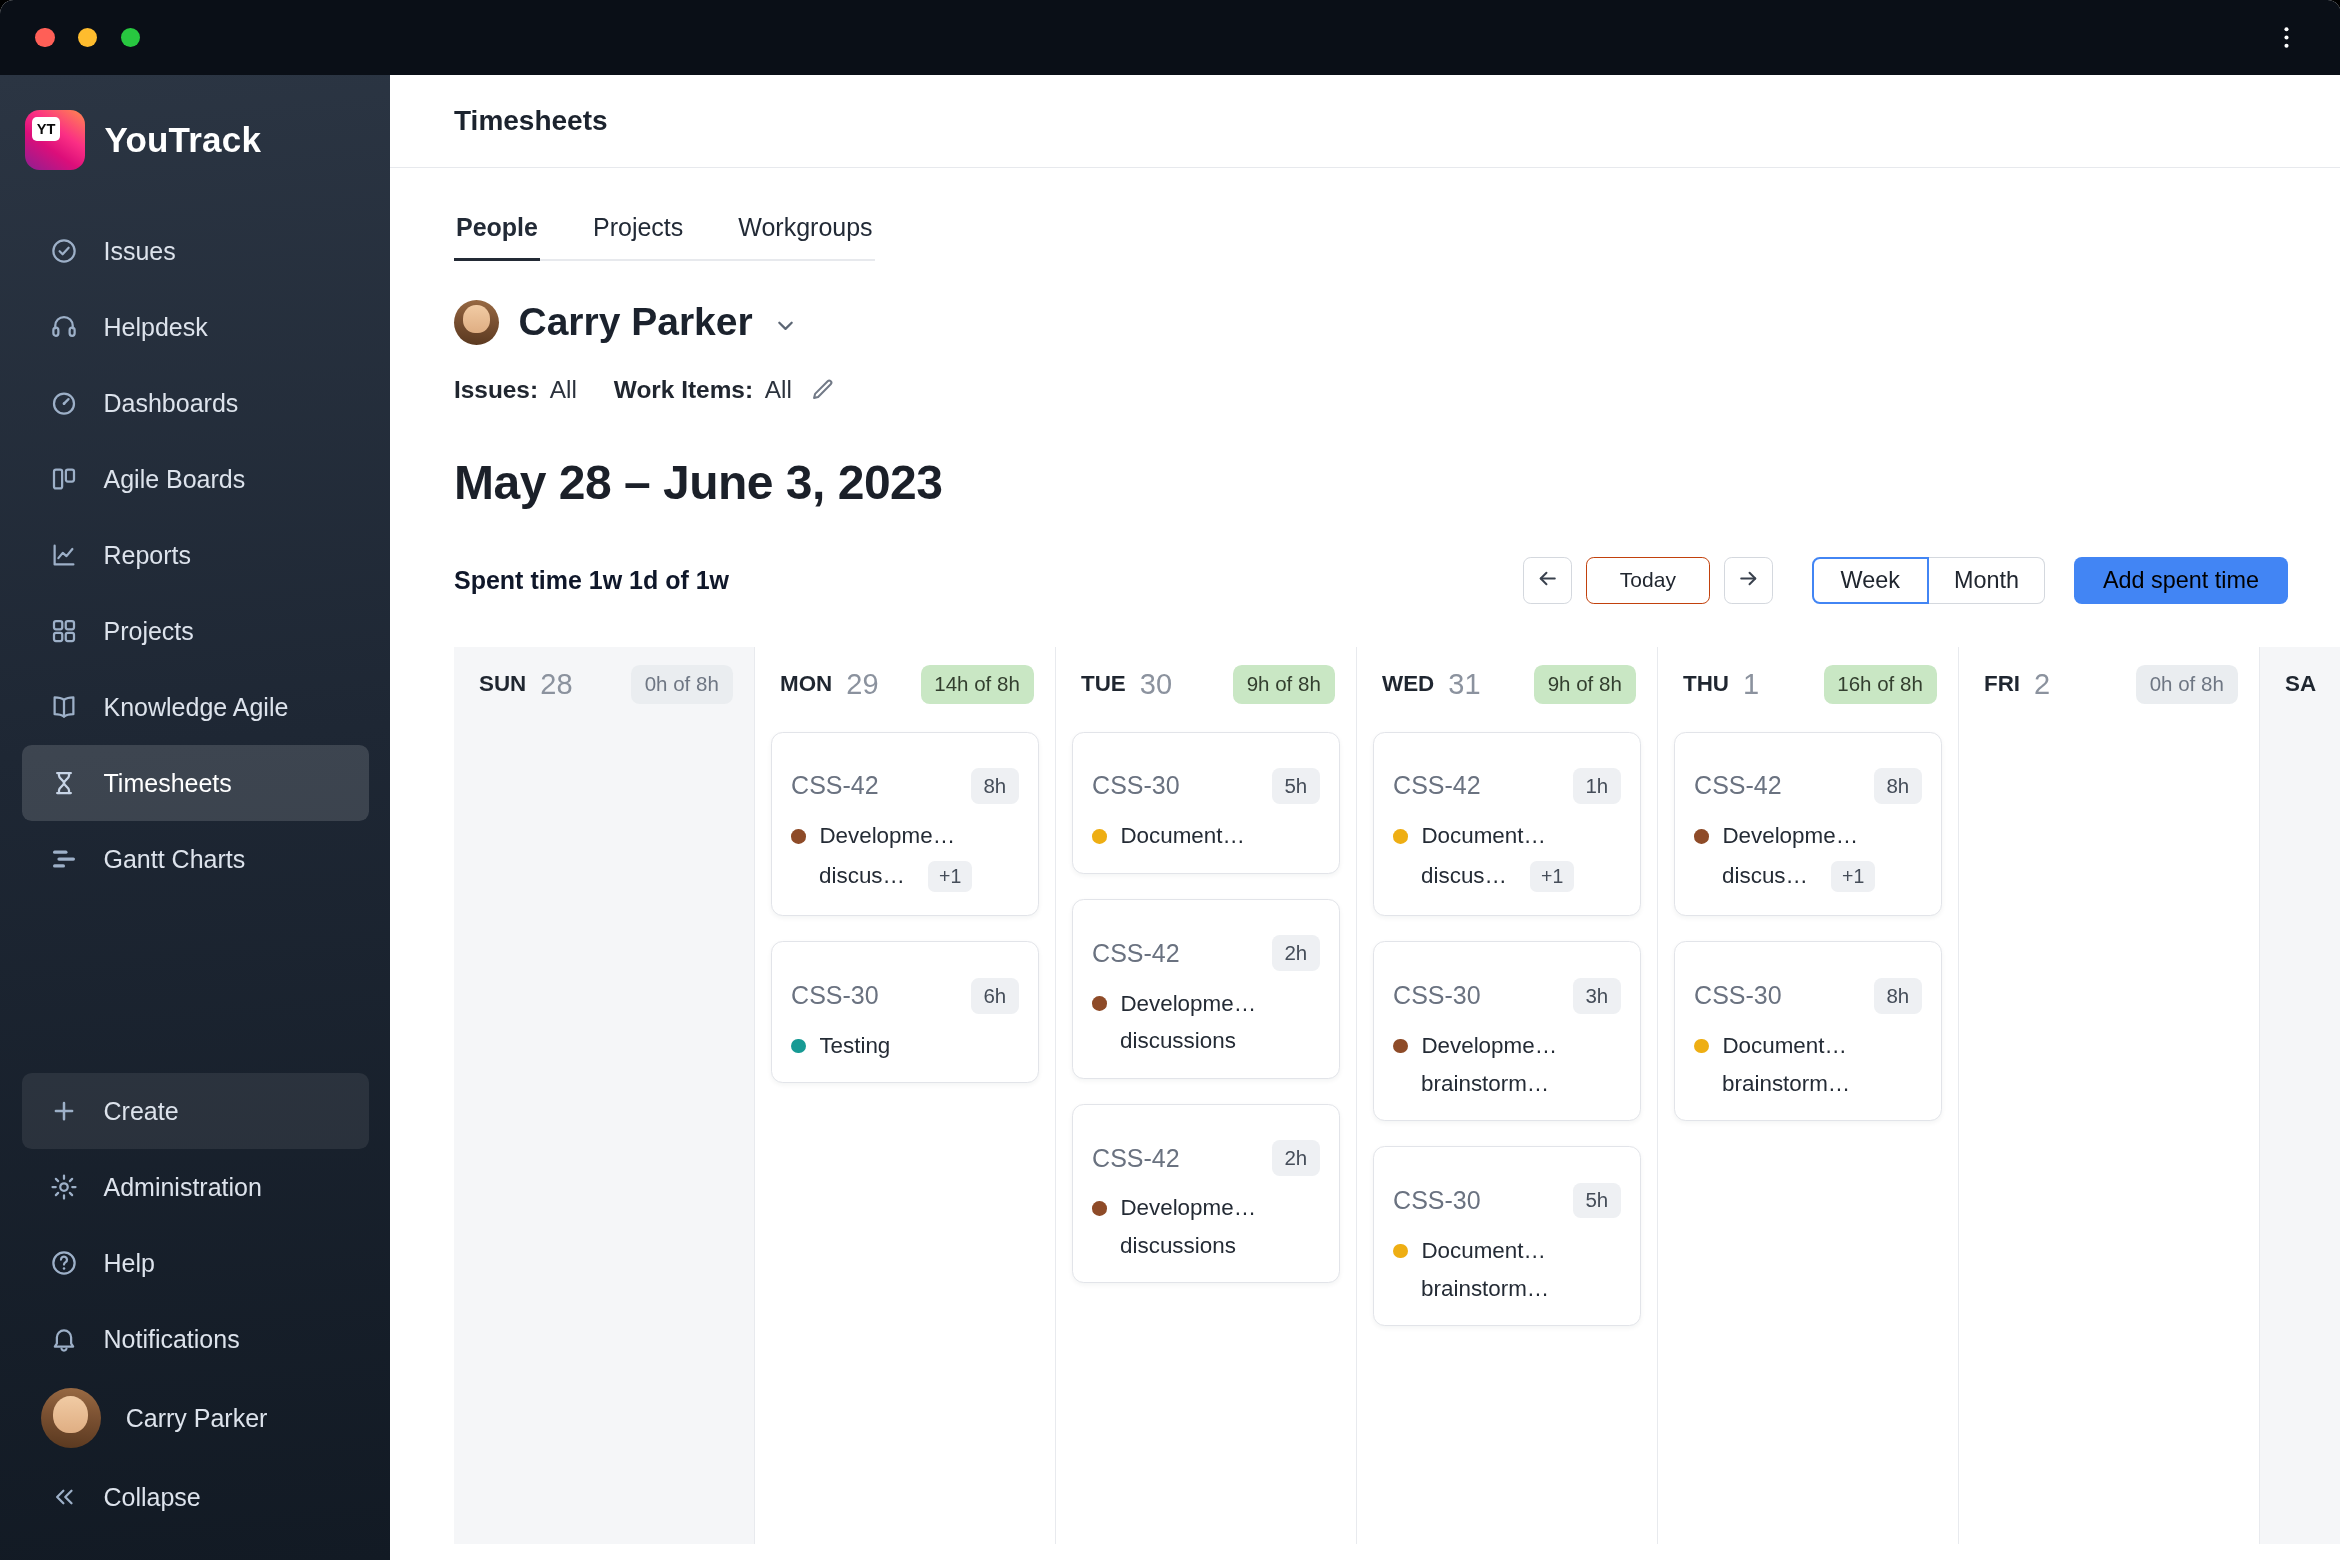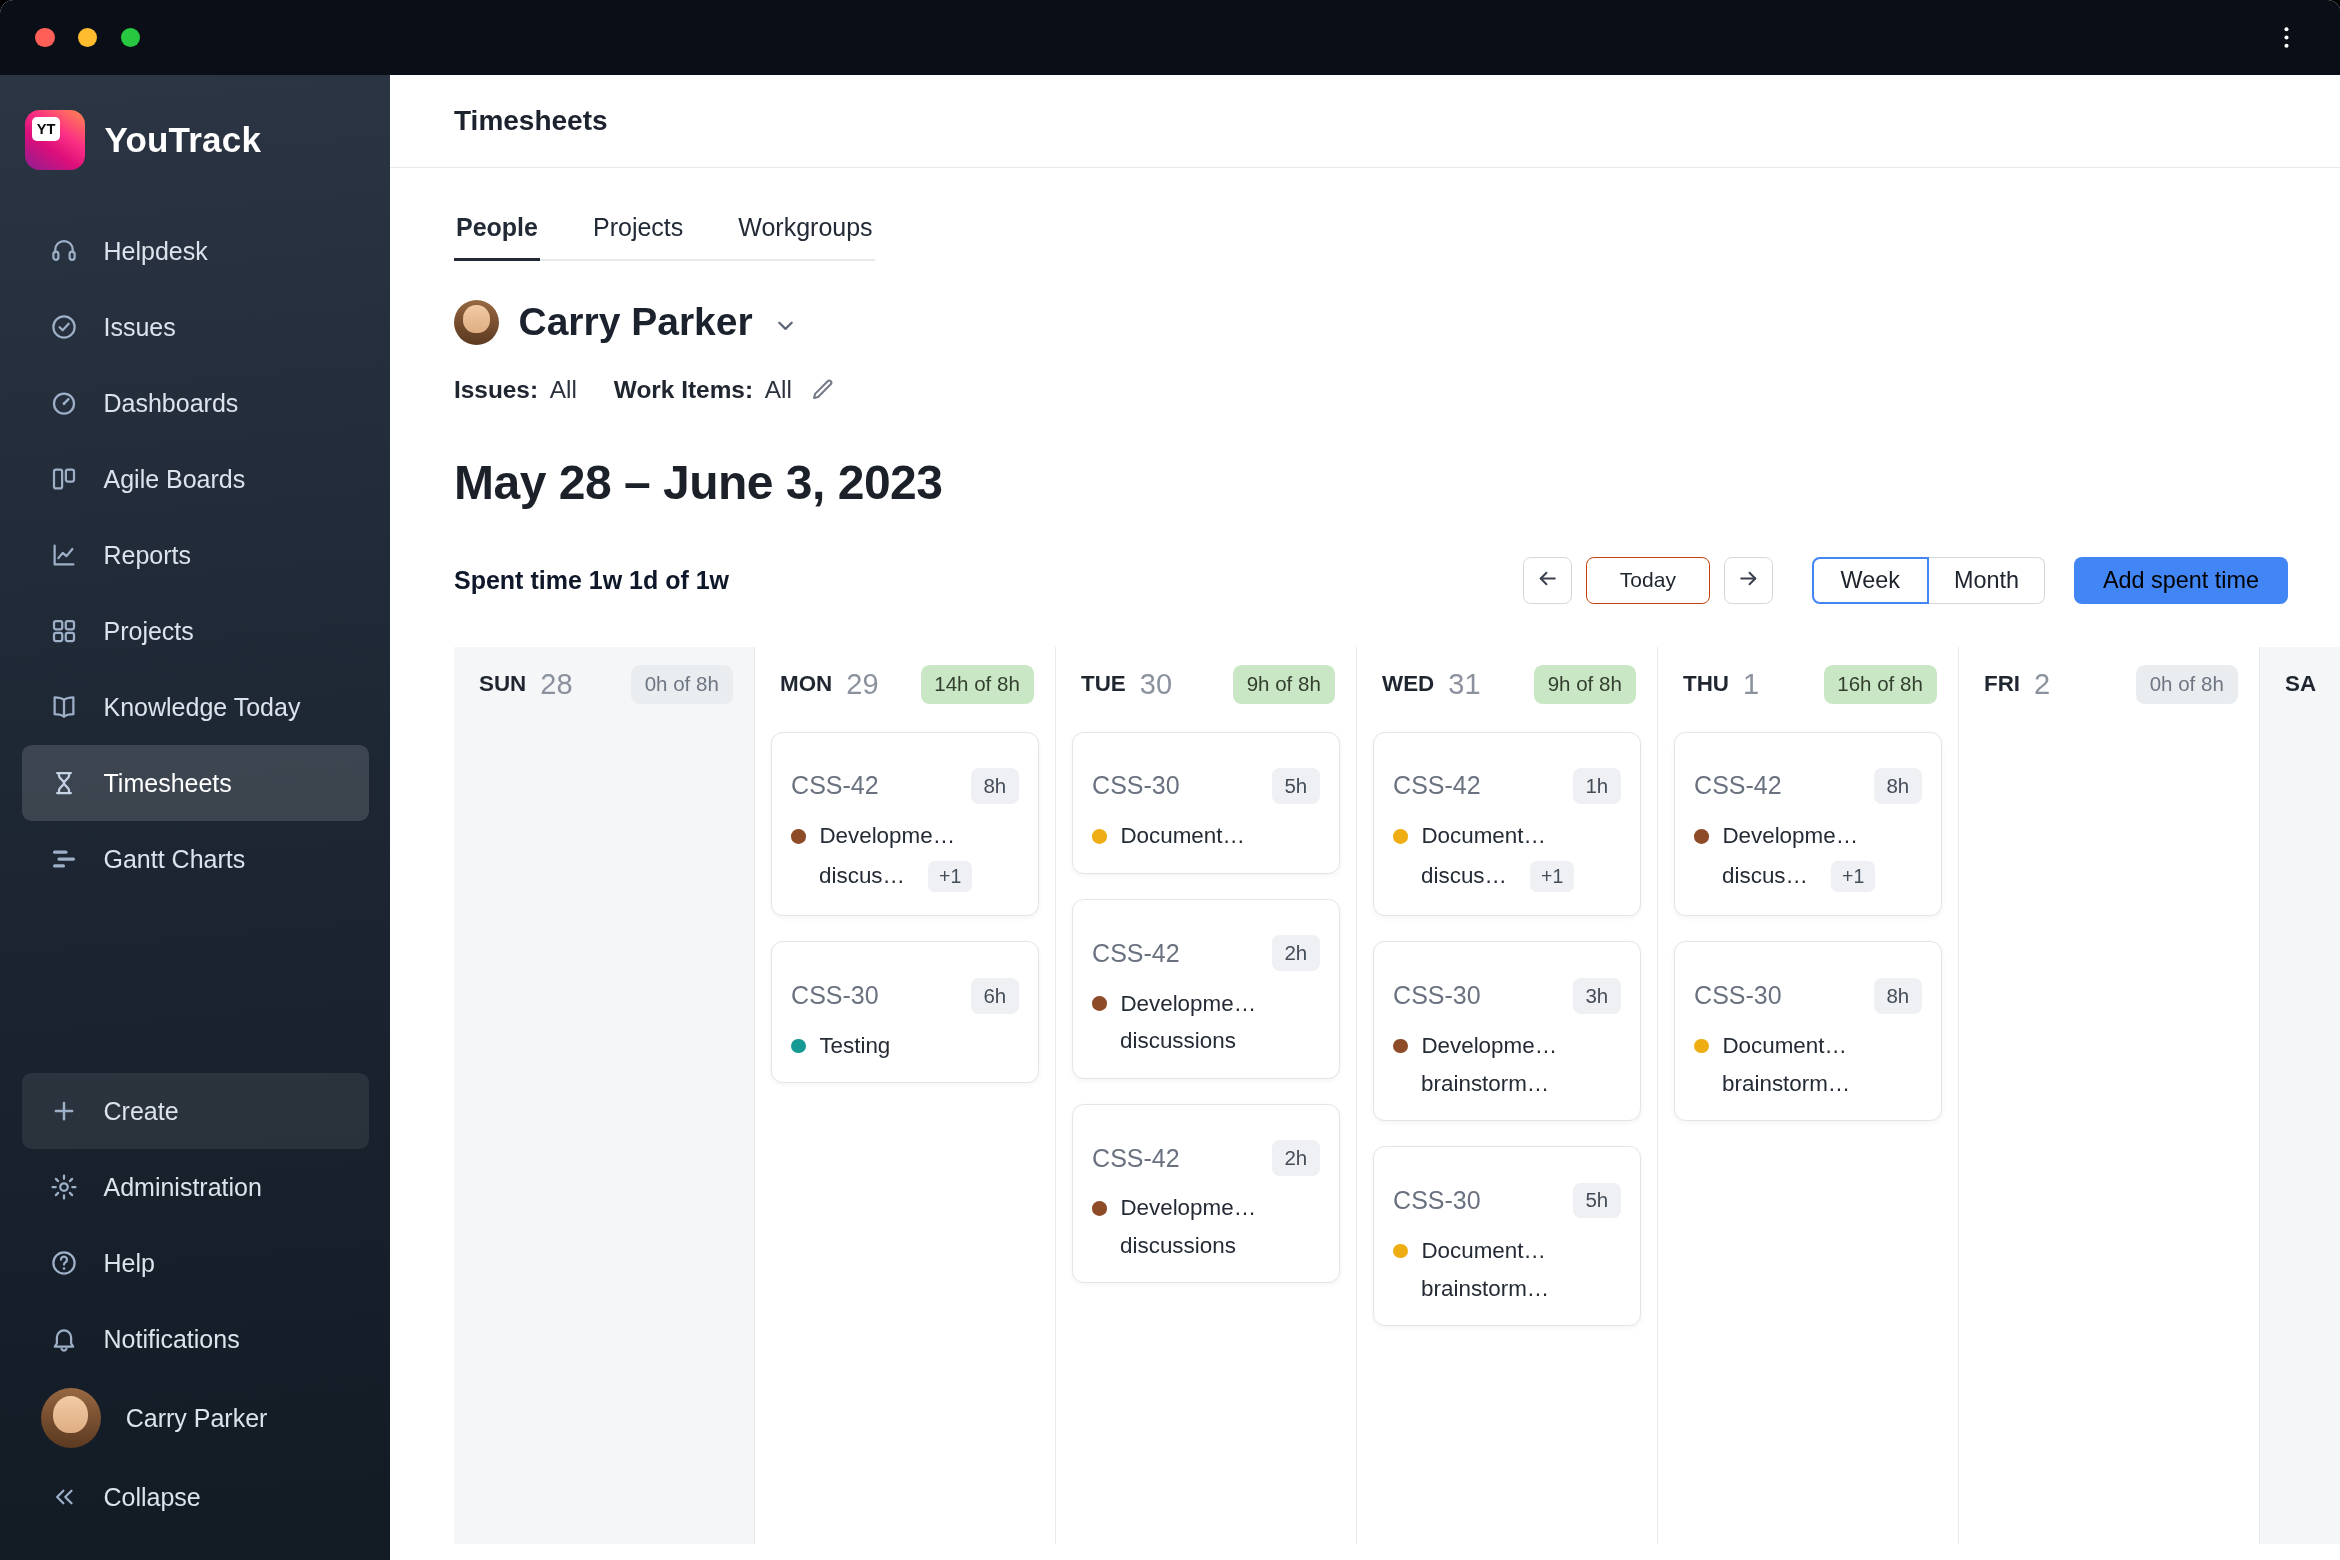--- a/index.html
+++ b/index.html
@@ -128,35 +128,35 @@
         <div class="logo">
           <span class="logo-badge">YT</span>
         </div>
         <span class="brand-name">YouTrack</span>
       </div>
 
       <nav class="nav">
         <div class="nav-item">
           <span class="icon">
               <svg viewBox="0 0 24 24" fill="none" stroke="currentColor" stroke-width="1.8" stroke-linecap="round" stroke-linejoin="round">
+                <circle cx="12" cy="12" r="8.5"></circle>
+                <path d="M8.5 12.2l2.4 2.4 4.8-5.2"></path>
+              </svg>
+            </span>
+          <span>Issues</span>
+        </div>
+        <div class="nav-item">
+          <span class="icon">
+              <svg viewBox="0 0 24 24" fill="none" stroke="currentColor" stroke-width="1.8" stroke-linecap="round" stroke-linejoin="round">
                 <path d="M5 13v-2a7 7 0 0 1 14 0v2"></path>
                 <rect x="3.5" y="12.5" width="4" height="6.5" rx="2"></rect>
                 <rect x="16.5" y="12.5" width="4" height="6.5" rx="2"></rect>
               </svg>
             </span>
           <span>Helpdesk</span>
-        </div>
-        <div class="nav-item">
-          <span class="icon">
-              <svg viewBox="0 0 24 24" fill="none" stroke="currentColor" stroke-width="1.8" stroke-linecap="round" stroke-linejoin="round">
-                <circle cx="12" cy="12" r="8.5"></circle>
-                <path d="M8.5 12.2l2.4 2.4 4.8-5.2"></path>
-              </svg>
-            </span>
-          <span>Issues</span>
         </div>
         <div class="nav-item">
           <span class="icon">
               <svg viewBox="0 0 24 24" fill="none" stroke="currentColor" stroke-width="1.8" stroke-linecap="round" stroke-linejoin="round">
                 <circle cx="12" cy="12.5" r="8"></circle>
                 <path d="M12 12.5l3.6-3.6"></path>
                 <circle cx="12" cy="12.5" r="1.1" fill="currentColor" stroke="none"></circle>
               </svg>
             </span>
           <span>Dashboards</span>
@@ -190,21 +190,21 @@
             </span>
           <span>Projects</span>
         </div>
         <div class="nav-item">
           <span class="icon">
               <svg viewBox="0 0 24 24" fill="none" stroke="currentColor" stroke-width="1.8" stroke-linecap="round" stroke-linejoin="round">
                 <path d="M12 6.2C10.2 4.9 7.8 4.3 4.5 4.3v13.4c3.3 0 5.7.6 7.5 1.9 1.8-1.3 4.2-1.9 7.5-1.9V4.3c-3.3 0-5.7.6-7.5 1.9z"></path>
                 <path d="M12 6.2v13.4"></path>
               </svg>
             </span>
-          <span>Knowledge Today</span>
+          <span>Knowledge Agile</span>
         </div>
         <div class="nav-item active">
           <span class="icon">
               <svg viewBox="0 0 24 24" fill="none" stroke="currentColor" stroke-width="1.8" stroke-linecap="round" stroke-linejoin="round">
                 <path d="M6.5 4h11M6.5 20h11"></path>
                 <path d="M8 4v2.2c0 2.6 4 3.6 4 5.8s-4 3.2-4 5.8V20"></path>
                 <path d="M16 4v2.2c0 2.6-4 3.6-4 5.8s4 3.2 4 5.8V20"></path>
               </svg>
             </span>
           <span>Timesheets</span>

